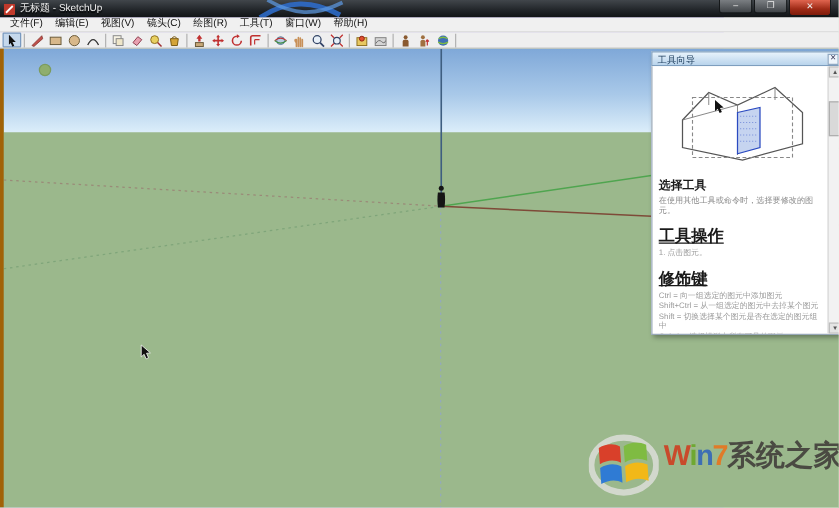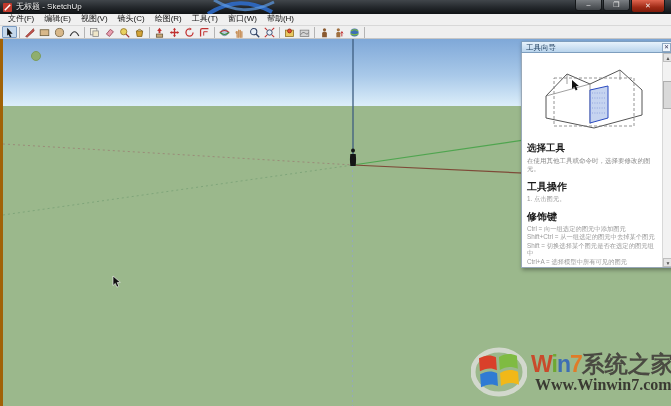--- a/index.html
+++ b/index.html
@@ -51,21 +51,21 @@
     border:1px solid #98A8B8; border-top:none; overflow:hidden; }
   .panel-scroll { position:absolute; top:0; right:0; bottom:0; width:10px; background:#F2F2F2; border-left:1px solid #D8D8D8; }
   .scroll-arrow { position:absolute; left:0; width:10px; height:9px; background:#E4E4E4; border:1px solid #BEBEBE;
     font-size:5px; text-align:center; line-height:8px; color:#555; }
   .scroll-up { top:0; } .scroll-down { bottom:0; }
   .scroll-thumb { position:absolute; left:0; top:28px; width:10px; height:28px; background:#D9D9D9; border:1px solid #AFAFAF; }
   .panel-content { position:absolute; left:5px; top:0; right:13px; bottom:0; }
   .illustration { display:block; margin:7px auto 0 auto; }
   .tool-heading { font-size:9.5px; font-weight:bold; color:#1A1A1A; margin-top:6px; }
   .intro { font-size:6.5px; color:#8A8A8A; margin-top:2px; line-height:1.25; }
-  .sec-heading { font-size:10px; font-weight:bold; color:#1A1A1A; margin-top:7px; }
+  .sec-heading { font-size:13px; font-weight:bold; color:#1A1A1A; margin-top:7px;text-decoration:underline; }
   .body-line { font-size:6.3px; color:#9A9A9A; line-height:1.2; margin-top:1px; }
 
   
   .watermark { position:absolute; left:468px; top:304px; width:200px; height:60px; }
   .wm-logo { position:absolute; left:0; top:2px; }
   .wm-brand { position:absolute; left:60px; top:6px; font-size:23px; font-weight:bold; letter-spacing:-1px; white-space:nowrap; }
   .wm-brand .c-w { color:#C94A2B; } .wm-brand .c-i { color:#6FA832; }
   .wm-brand .c-n { color:#3D6EB4; } .wm-brand .c-7 { color:#E07B28; }
   .wm-brand .c-suffix { color:#4A4A42; letter-spacing:0; }
   .wm-url { position:absolute; left:64px; top:33px; font-family:"Liberation Serif",serif; font-weight:bold;
@@ -306,17 +306,16 @@
         <g transform="translate(9,8) rotate(-4 19 19)">
           <path d="M0,4 C6,1 12,1 17,4 L17,17 C12,14 6,14 0,17 Z" fill="#D9402A"></path>
           <path d="M20,4 C26,1 32,1 38,4 L38,17 C32,14 26,14 20,17 Z" fill="#7FBB42"></path>
           <path d="M0,20 C6,17 12,17 17,20 L17,33 C12,30 6,30 0,33 Z" fill="#2F7BD4"></path>
           <path d="M20,20 C26,17 32,17 38,20 L38,33 C32,30 26,30 20,33 Z" fill="#F2B818"></path>
         </g>
       </svg>
       <div class="wm-brand">
         <span class="c-w">W</span><span class="c-i">i</span><span class="c-n">n</span><span class="c-7">7</span><span class="c-suffix">系统之家</span>
       </div>
-      <div class="wm-url">Www.Winwin7.com</div>
     </div>
   </div>
 
 </div>
 
 </body></html>

